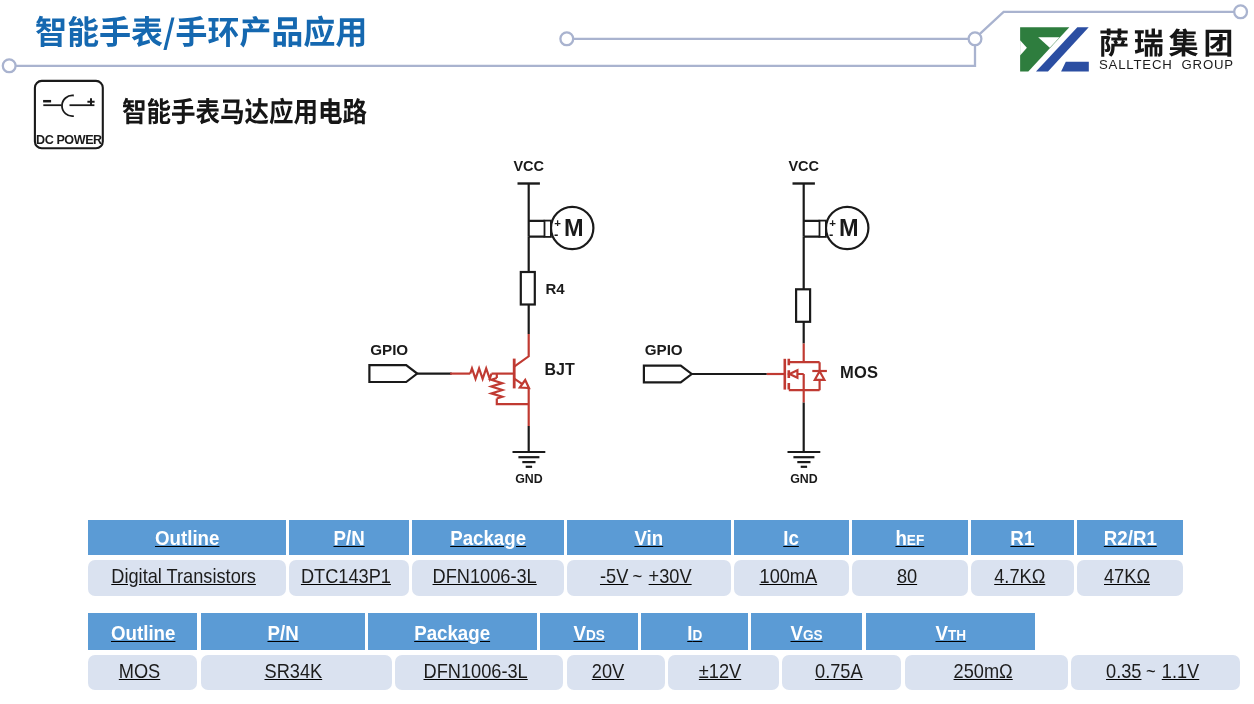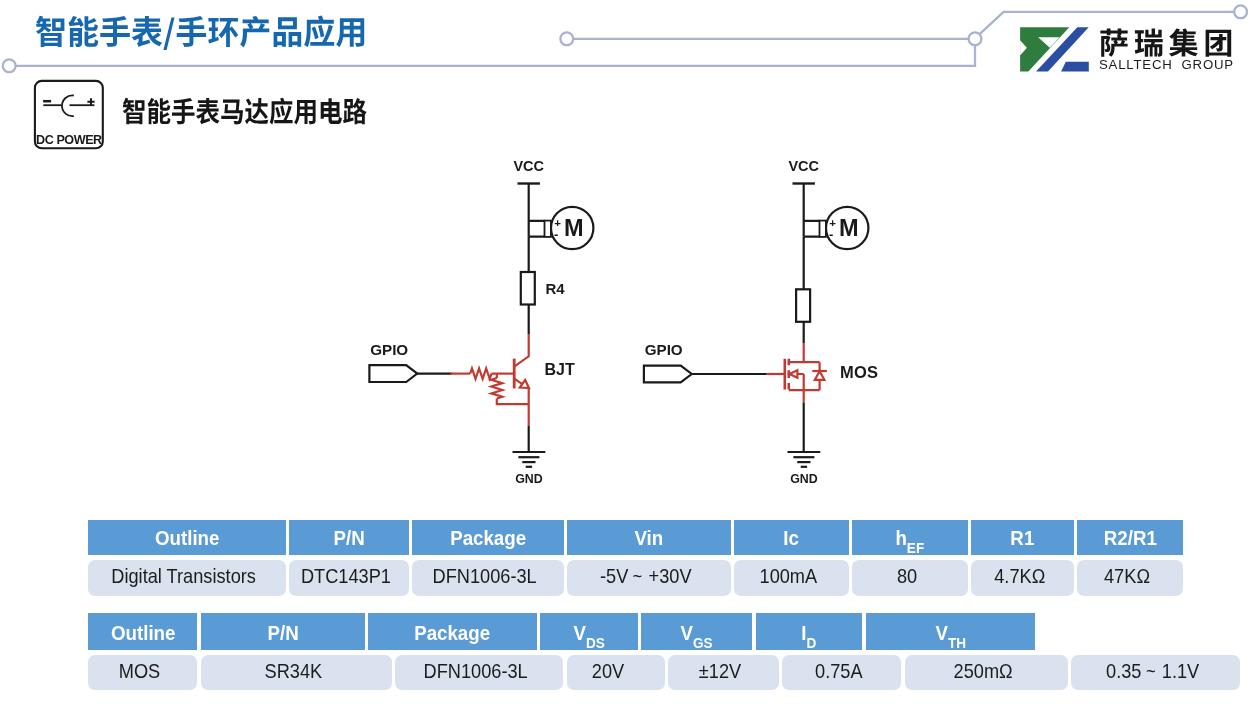--- a/index.html
+++ b/index.html
@@ -1,25 +1,25 @@
 <!DOCTYPE html>
 <html><head><meta charset="utf-8">
 <style>
 * { margin:0; padding:0; box-sizing:border-box; }
 html,body { width:1254px; height:704px; background:#fff; overflow:hidden;
   font-family:"Liberation Sans", sans-serif; }
 #page { position:relative; width:1254px; height:704px; }
 svg.art { position:absolute; left:0; top:0; }
-.trow { position:absolute; display:flex; gap:3.2px; }
+.trow { position:absolute; display:flex; gap:3.2px;text-decoration:underline; }
 .trow .c { display:flex; align-items:center; justify-content:center; flex:none; }
 .th .c { background:#5b9bd5; color:#fff; font-size:19.3px; font-weight:bold; padding-top:3.5px; }
 .th .c span { transform:scaleX(0.97); white-space:nowrap; }
 .td .c { background:#dae2f0; color:#1c1c1c; font-size:19.8px; padding-bottom:3px;border-radius:7px; }
 .td .c span { transform:scaleX(0.92); white-space:nowrap; margin-right:6px; }
-sub { font-size:14px; vertical-align:baseline; position:relative; top:8px; }
+sub { font-size:14px; vertical-align:baseline; position:relative; top:0; }
 .tl { display:inline-block; transform:scale(1.5,1.25); margin:0 4.5px; }
 </style></head>
 <body>
 <div id="page">
 <svg class="art" width="1254" height="704" viewBox="0 0 1254 704">
 <g stroke="#a9b3cf" stroke-width="2.3" fill="none">
 <path d="M15.8,65.8 H975 V45.2"></path>
 <path d="M573.3,38.8 H968.6"></path>
 <path d="M979.6,34.2 L1003.6,11.8 H1234.2"></path>
 <g fill="#ffffff">
@@ -179,25 +179,25 @@
       </div>
       <div class="c" style="width:164.2px">
         <span>P/N</span>
       </div>
       <div class="c" style="width:168.6px">
         <span>Package</span>
       </div>
       <div class="c" style="width:98.1px">
         <span>V<sub>DS</sub></span>
       </div>
+      <div class="c" style="width:106.9px">
+        <span>I<sub>D</sub></span>
+      </div>
       <div class="c" style="width:111.3px">
         <span>V<sub>GS</sub></span>
-      </div>
-      <div class="c" style="width:106.9px">
-        <span>I<sub>D</sub></span>
       </div>
       <div class="c" style="width:169.5px">
         <span>V<sub>TH</sub></span>
       </div>
     </div>
     <div class="trow td" style="left:88.3px;top:655.4px;height:34.8px">
       <div class="c" style="width:109.1px">
         <span>MOS</span>
       </div>
       <div class="c" style="width:191px">

